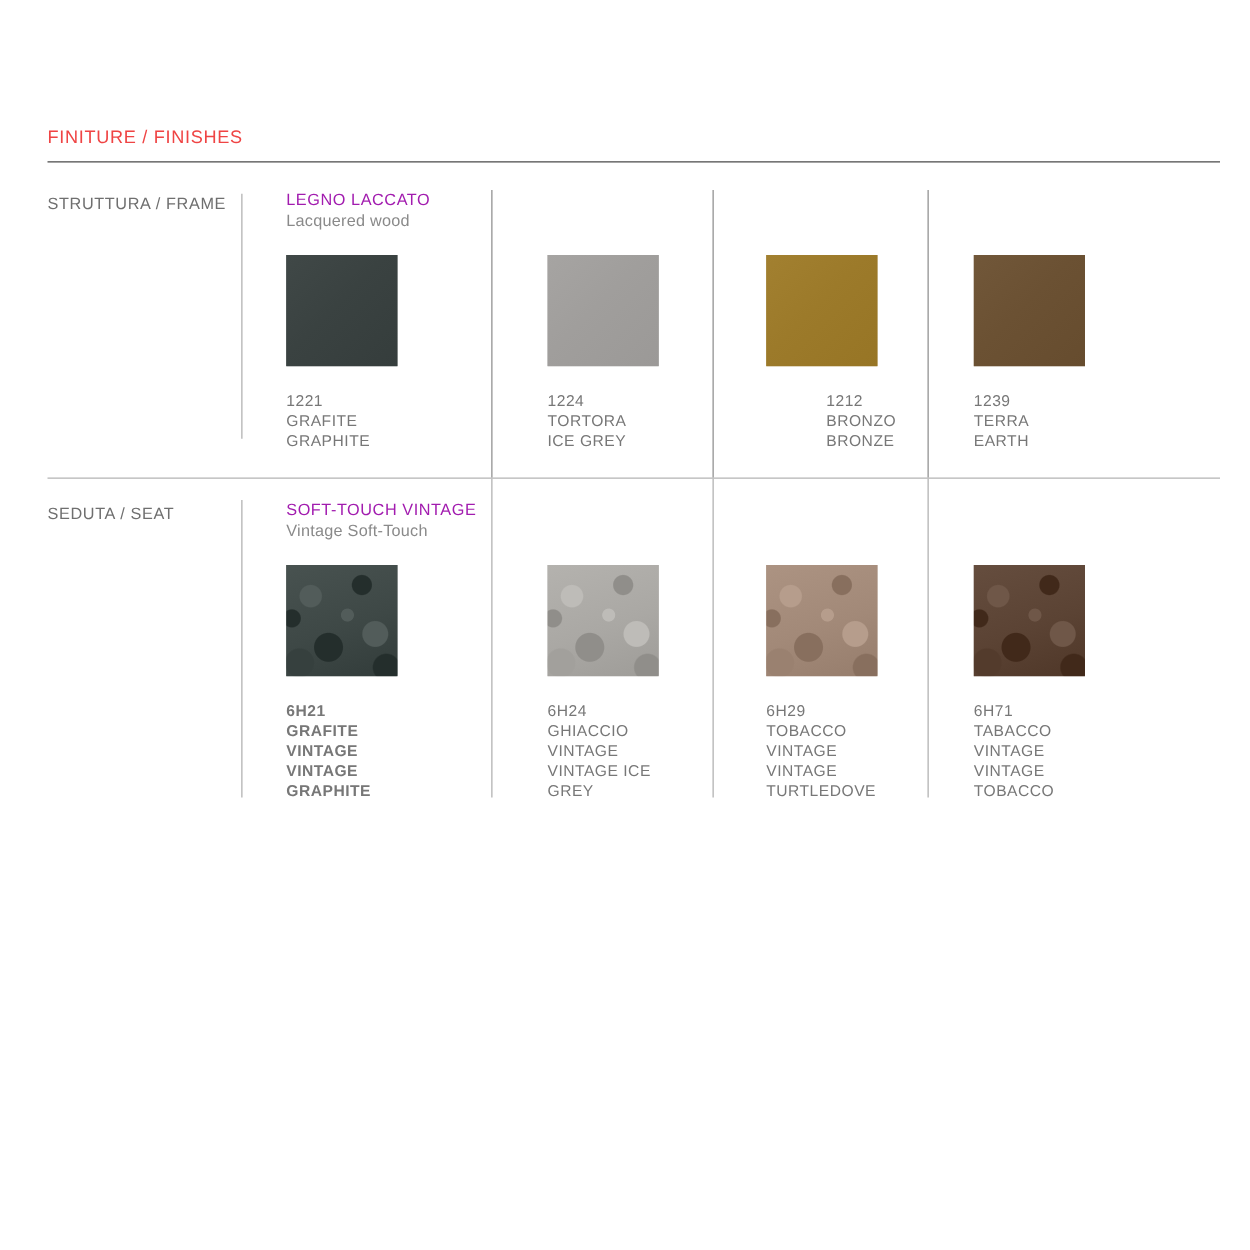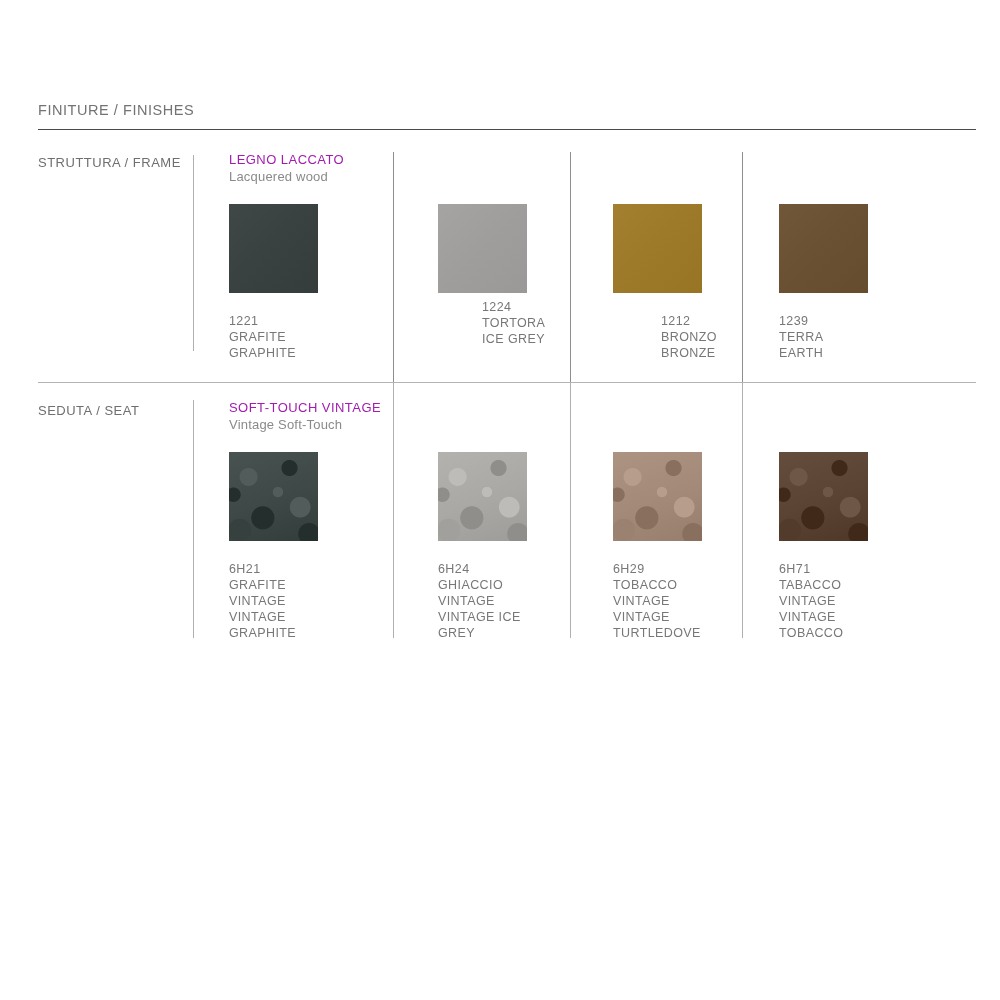--- a/index.html
+++ b/index.html
@@ -23,21 +23,21 @@
     height: 1000px;
   }
 
   
   .section-title {
     position: absolute;
     left: 38px;
     top: 102px;
     font-size: 14.5px;
     letter-spacing: 0.55px;
-    color: #737373;
+    color: #ef4444;
     white-space: nowrap;
   }
 
   
   .rule {
     position: absolute;
     left: 38px;
     width: 938px;
     height: 1px;
   }
@@ -164,21 +164,21 @@
         </div>
       </div>
     </div>
 
     <div class="col col-1">
       <div class="swatch-wrap" style="top:52px;">
         <div class="swatch" id="sw-0-1" style="background: rgb(160, 158, 156);">
             <div class="tex" style="background: linear-gradient(135deg, rgb(166, 164, 162) 0%, rgb(160, 158, 156) 45%, rgb(155, 153, 151) 100%);"></div>
           </div>
       </div>
-      <div class="caption-wrap" style="top:147px;margin-left:44px;">
+      <div class="caption-wrap" style="top:161px;">
         <div class="caption">
           <span class="code">1224</span>
           <span class="it">TORTORA</span>
           <span class="en">ICE GREY</span>
         </div>
       </div>
     </div>
 
     <div class="col col-2">
       <div class="swatch-wrap" style="top:52px;">
@@ -216,21 +216,21 @@
     <div class="row-label">SEDUTA / SEAT</div>
 
     <div class="col col-0">
       <div class="material-name">SOFT-TOUCH VINTAGE</div>
       <div class="material-sub">Vintage Soft-Touch</div>
       <div class="swatch-wrap" style="top:52px;">
         <div class="swatch" id="sw-1-0" style="background: rgb(62, 72, 70);">
             <div class="tex" style="background: radial-gradient(circle at 22% 28%, rgb(82, 92, 90) 0px, rgb(82, 92, 90) 9%, transparent 10%), radial-gradient(circle at 68% 18%, rgb(36, 46, 44) 0px, rgb(36, 46, 44) 8%, transparent 9%), radial-gradient(circle at 80% 62%, rgb(82, 92, 90) 0px, rgb(82, 92, 90) 11%, transparent 12%), radial-gradient(circle at 38% 74%, rgb(36, 46, 44) 0px, rgb(36, 46, 44) 13%, transparent 14%), radial-gradient(circle at 12% 88%, rgb(54, 64, 62) 0px, rgb(54, 64, 62) 10%, transparent 11%), radial-gradient(circle at 55% 45%, rgb(82, 92, 90) 0px, rgb(82, 92, 90) 7%, transparent 8%), radial-gradient(circle at 90% 92%, rgb(36, 46, 44) 0px, rgb(36, 46, 44) 9%, transparent 10%), radial-gradient(circle at 5% 48%, rgb(36, 46, 44) 0px, rgb(36, 46, 44) 7%, transparent 8%), linear-gradient(160deg, rgb(72, 82, 80) 0%, rgb(62, 72, 70) 55%, rgb(50, 60, 58) 100%); filter: blur(0.6px);"></div>
           </div>
       </div>
-      <div class="caption-wrap" style="top:161px;">
+      <div class="caption-wrap" style="top:161px;font-weight:bold;">
         <div class="caption">
           <span class="code">6H21</span>
           <span class="it">GRAFITE VINTAGE</span>
           <span class="en">VINTAGE GRAPHITE</span>
         </div>
       </div>
     </div>
 
     <div class="col col-1">
       <div class="swatch-wrap" style="top:52px;">

